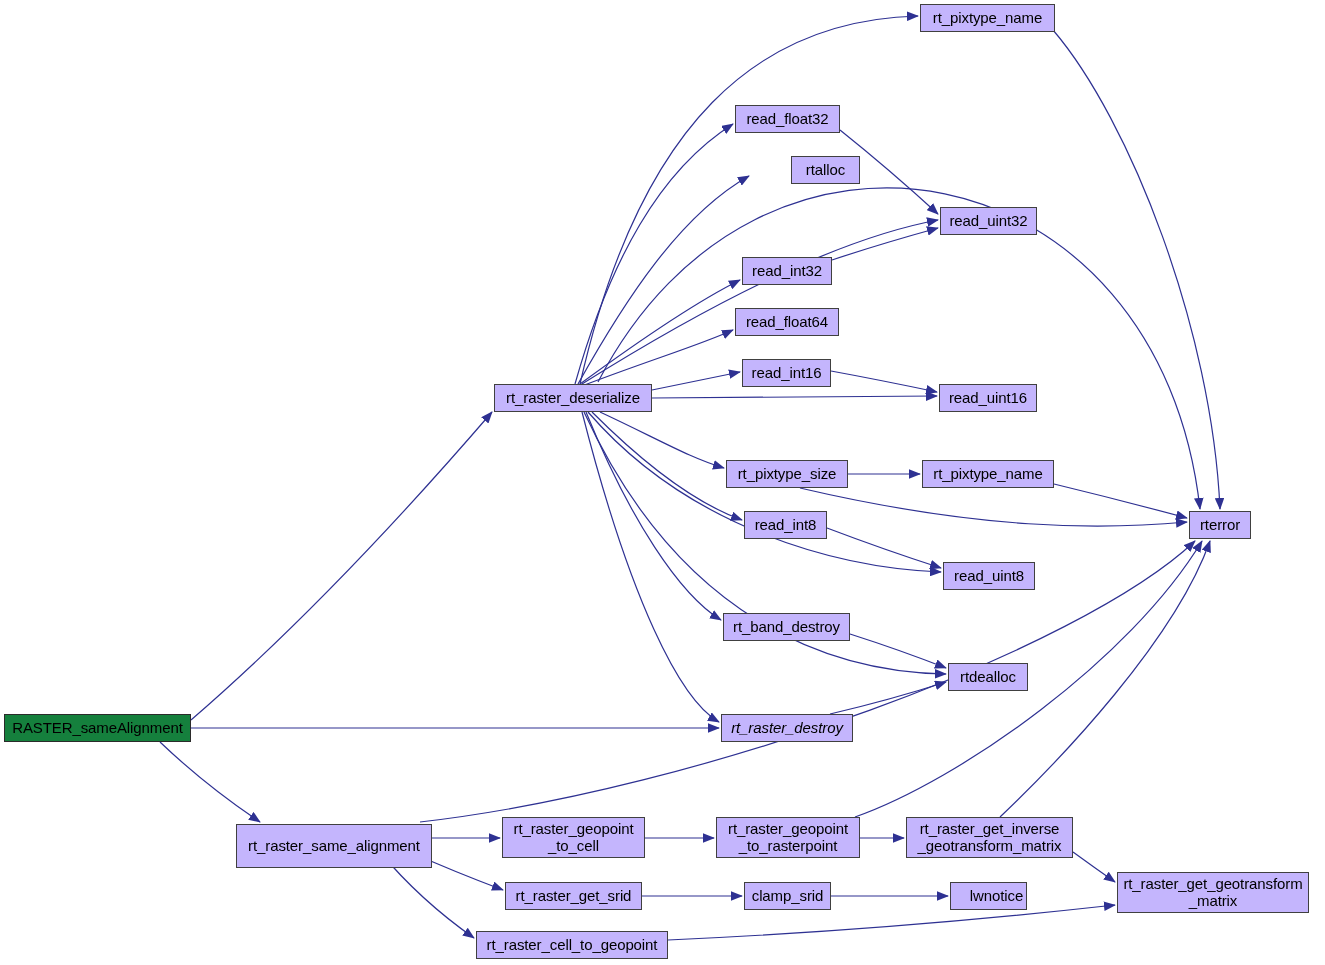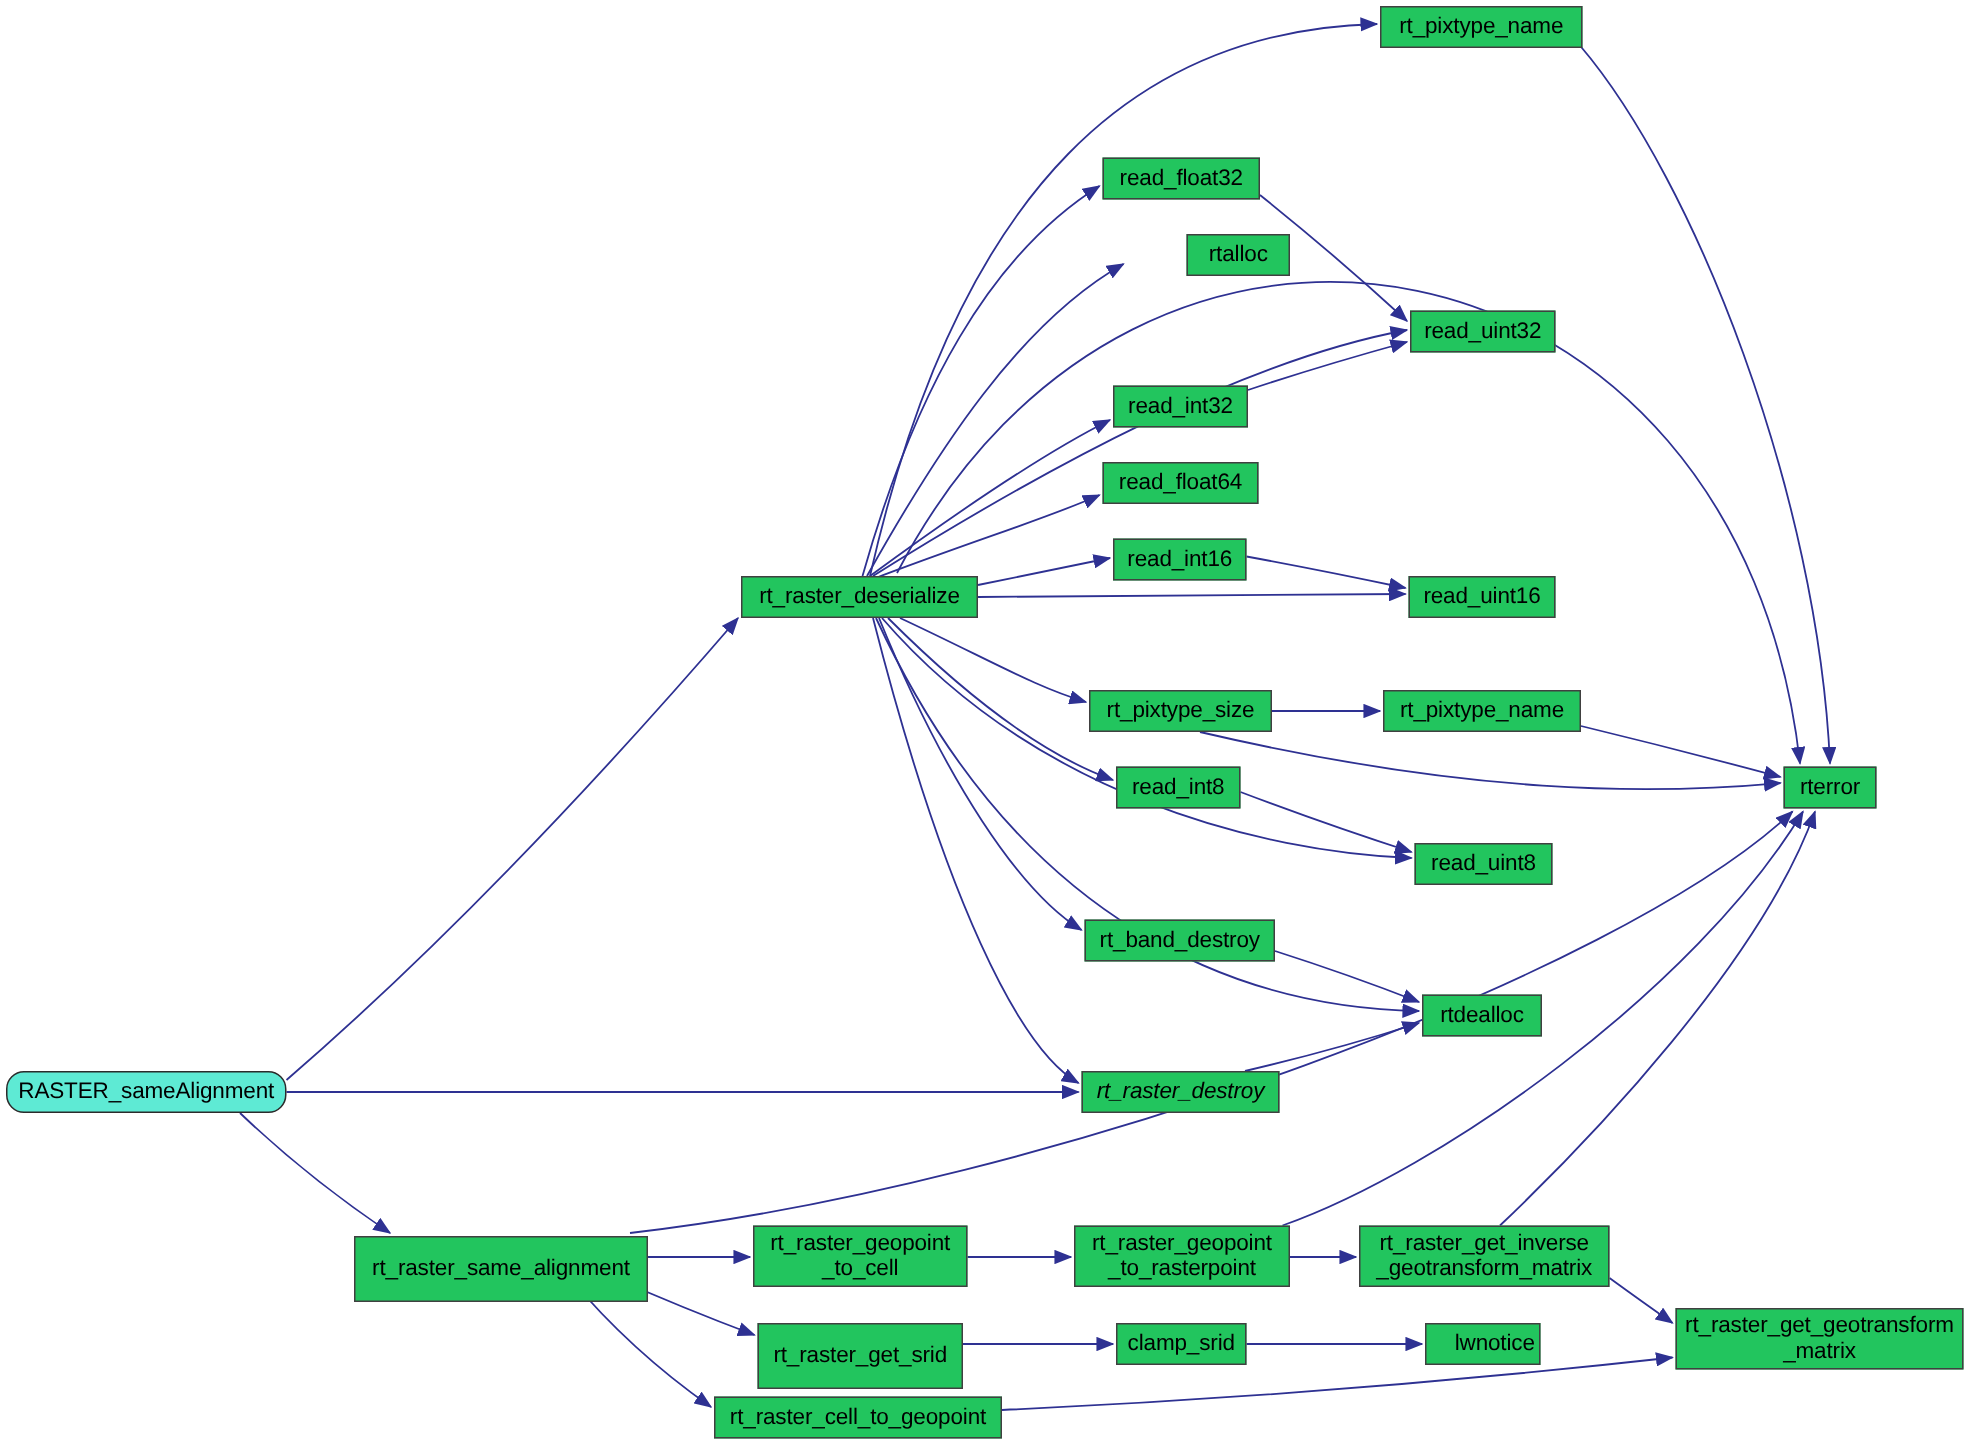--- a/index.html
+++ b/index.html
@@ -19,36 +19,35 @@
   #edges {
     position: absolute;
     left: 0; top: 0;
     width: 1325px;
     height: 965px;
   }
   .node {
     position: absolute;
     box-sizing: border-box;
     border: 1px solid #404040;
-    background: #22c55e;
+    background: #c4b5fd;
     color: #000000;
     font-size: 15px;
     line-height: 1.08;
     display: flex;
     align-items: center;
     justify-content: center;
     text-align: center;
     white-space: pre-line;
     letter-spacing: -0.1px;
     z-index: 5;
   }
   .node.root {
-    background: #5eead4;
+    background: #15803d;
     border-color: #2b2b2b;
-    border-radius: 12px;
   }
   .node-label {
     display: block;
     width: 100%;
     white-space: pre-line;
   }
 </style>
 </head>
 <body>
 
@@ -122,17 +121,17 @@
     <div class="node" style="left: 721px; top: 714px; width: 132px; height: 28px; font-style: italic;"><span class="node-label">rt_raster_destroy</span></div>
     <div class="node" style="left: 236px; top: 824px; width: 196px; height: 44px;"><span class="node-label">rt_raster_same_alignment</span></div>
     <div class="node" style="left: 502px; top: 817px; width: 143px; height: 41px;"><span class="node-label">rt_raster_geopoint
 _to_cell</span></div>
     <div class="node" style="left: 716px; top: 817px; width: 144px; height: 41px;"><span class="node-label">rt_raster_geopoint
 _to_rasterpoint</span></div>
     <div class="node" style="left: 906px; top: 817px; width: 167px; height: 41px;"><span class="node-label">rt_raster_get_inverse
 _geotransform_matrix</span></div>
     <div class="node" style="left: 1117px; top: 872px; width: 192px; height: 41px;"><span class="node-label">rt_raster_get_geotransform
 _matrix</span></div>
-    <div class="node" style="left: 505px; top: 882px; width: 137px; height: 44px; align-items: center;"><span class="node-label">rt_raster_get_srid</span></div>
+    <div class="node" style="left: 505px; top: 882px; width: 137px; height: 28px; align-items: center;"><span class="node-label">rt_raster_get_srid</span></div>
     <div class="node" style="left: 744px; top: 882px; width: 87px; height: 28px;"><span class="node-label">clamp_srid</span></div>
     <div class="node" style="left: 950px; top: 882px; width: 77px; height: 28px; padding-left: 16px;"><span class="node-label">lwnotice</span></div>
     <div class="node" style="left: 476px; top: 931px; width: 192px; height: 28px;"><span class="node-label">rt_raster_cell_to_geopoint</span></div>
   </div>
 
 </body></html>

